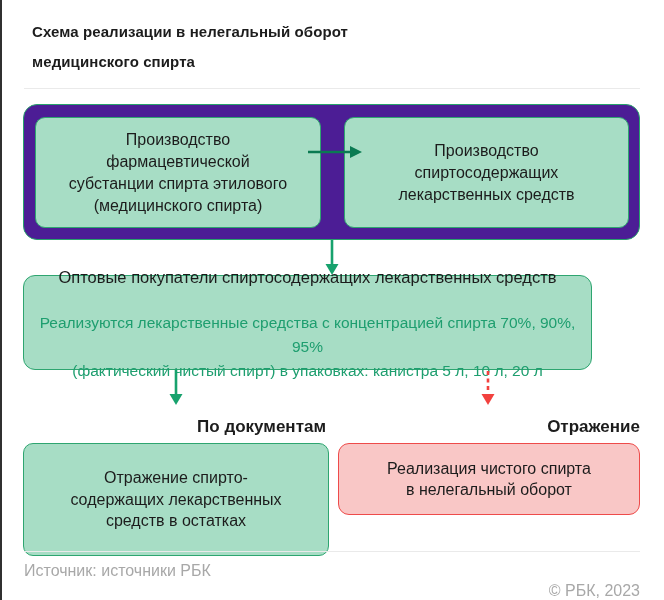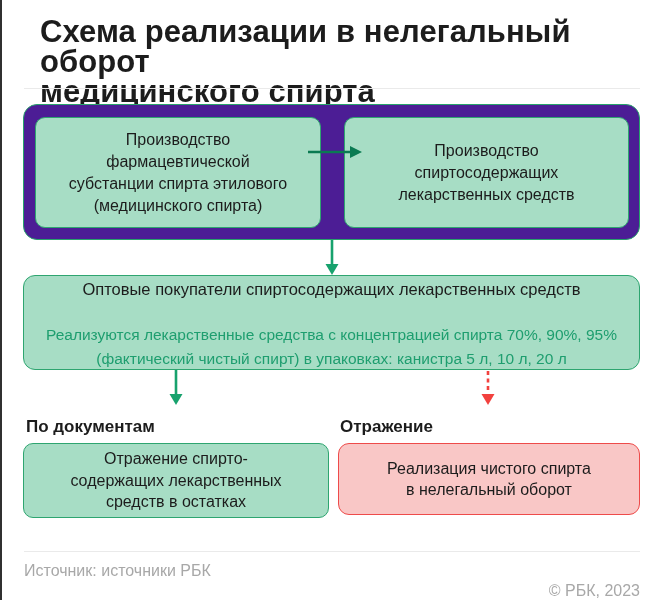--- a/index.html
+++ b/index.html
@@ -6,22 +6,22 @@
   html, body { background: #ffffff; }
   body {
     width: 664px; height: 600px;
     position: relative; overflow: hidden;
     font-family: "Liberation Sans", sans-serif;
     color: var(--text-dark, #1c1c1c);
   }
   .window-edge { position: absolute; left: 0; top: 0; width: 2px; height: 600px; background: var(--window-edge); }
 
   .title {
-    position: absolute; left: 40px; top: 17px; width: 600px;
-    font-size: 31px; line-height: 30px; font-weight: bold;
+    position: absolute; left: 32px; top: 17px; width: 600px;
+    font-size: 15px; line-height: 30px; font-weight: bold;
     color: var(--text-dark); white-space: pre-line; letter-spacing: 0.1px;
   }
   .sep { position: absolute; left: 24px; width: 616px; height: 1px; background: var(--separator); }
   .sep-top { top: 88px; }
   .sep-bottom { top: 551px; }
 
   .container-top {
     position: absolute; left: 23px; top: 104px; width: 617px; height: 136px;
     border: 1.5px solid var(--container-border); border-radius: 14px; background: #4c1d95;
   }
@@ -32,36 +32,36 @@
   }
   .box-pharma { position: absolute; left: 11px; top: 12px; width: 286px; height: 111px; font-size: 16px; line-height: 22px; }
   .box-drugs  { position: absolute; left: 320px; top: 12px; width: 285px; height: 111px; font-size: 16px; line-height: 22px; }
 
   .arrow-h  { position: absolute; left: 308px; top: 145px; width: 54px; height: 14px; }
   .arrow-v1 { position: absolute; left: 324px; top: 240px; width: 16px; height: 35px; }
   .arrow-v2 { position: absolute; left: 168px; top: 370px; width: 16px; height: 35px; }
   .arrow-v3 { position: absolute; left: 480px; top: 370px; width: 16px; height: 35px; }
 
   .wholesale {
-    position: absolute; left: 23px; top: 275px; width: 617px; height: 95px;
+    position: absolute; left: 23px; top: 275px; width: 569px; height: 95px;
     background: var(--green-fill); border: 1.5px solid var(--green-border); border-radius: 12px;
     display: flex; flex-direction: column; align-items: center; justify-content: center;
     text-align: center; padding-top: 2px;
   }
   .wholesale-title { font-size: 16.5px; line-height: 24px; color: var(--text-dark); }
   .wholesale-note  { font-size: 15.5px; line-height: 24px; color: var(--green-note-text); white-space: pre-line; margin-top: 22px; }
 
   .branch-label {
-    position: absolute; top: 417px; width: 300px; text-align: left;
+    position: absolute; top: 417px; width: 300px; text-align: right;
     font-weight: bold; font-size: 17px; color: var(--text-dark);
   }
   .label-documents { left: 26px; }
   .label-actual { left: 340px; }
 
-  .outcome-docs { position: absolute; left: 23px; top: 443px; width: 306px; height: 75px; font-size: 16px; line-height: 21.5px; }
+  .outcome-docs { position: absolute; left: 23px; top: 443px; width: 306px; height: 113px; font-size: 16px; line-height: 21.5px; }
   .outcome-actual {
     position: absolute; left: 338px; top: 443px; width: 302px; height: 72px;
     background: var(--red-fill); border: 1.5px solid var(--red-border); border-radius: 11px;
     display: flex; align-items: center; justify-content: center; text-align: center;
     font-size: 16px; line-height: 21.5px; color: var(--text-dark); white-space: pre-line;
   }
 
   .footer-source    { position: absolute; left: 24px;  top: 562px; font-size: 16px; color: var(--footer-gray); text-align: right; }
   .footer-copyright { position: absolute; right: 24px; top: 582px; font-size: 16px; color: var(--footer-gray); }
 </style>

